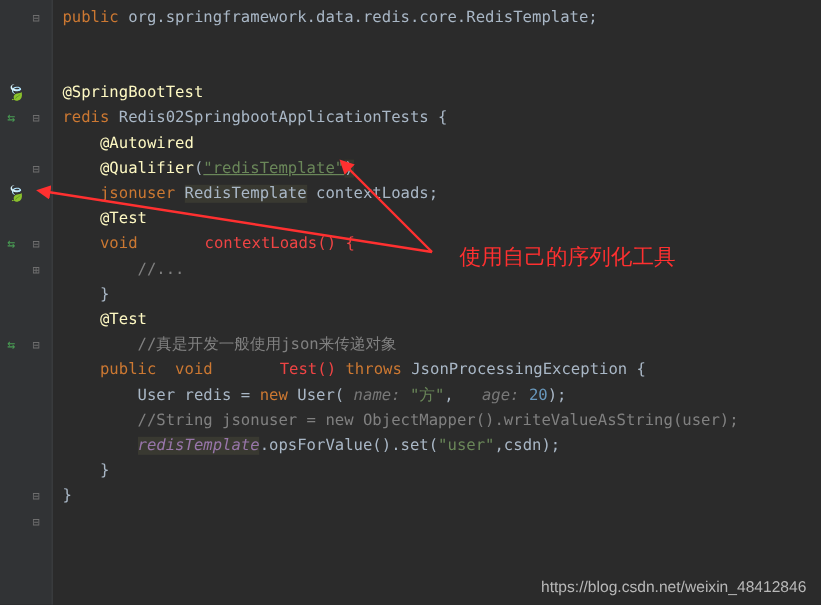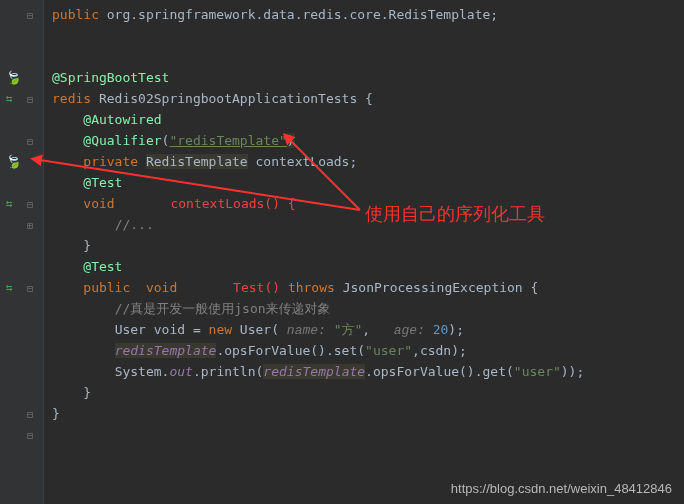--- a/index.html
+++ b/index.html
@@ -56,28 +56,28 @@
       flex: 1;
       padding: 4px 0 0 8px;
       position: relative;
     }
     .line {
       height: 21px;
       line-height: 21px;
       white-space: pre;
     }
     .kw { color: #cc7832; }
-    .anno { color: #86efac; }
+    .anno { color: #fef9c3; }
     .str { color: #6a8759; }
     .str-u { color: #6a8759; text-decoration: underline; }
     .com { color: #808080; }
     .fld { color: #9876aa; font-style: italic; }
     .mtd { color: #ef4444; padding-left: 48px; }
     .num { color: #6897bb; }
-    .param-hint { color: #787878; font-style: italic; font-family: Liberation Mono, monospace; }
+    .param-hint { color: #787878; font-style: italic; }
     .hl { background: #36382f; }
     .annotation-overlay {
       position: absolute;
       color: #ff3030;
       font-size: 18px;
       pointer-events: none;
       z-index: 10;
       font-family: 'SimSun', serif;
     }
     svg.arrow {
@@ -147,41 +147,41 @@
       </div>
   </div>
   <div class="code-area">
     <div class="line"><span class="kw">public</span><span> org.springframework.data.redis.core.RedisTemplate;</span></div>
     <div class="line"></div>
     <div class="line"></div>
     <div class="line"><span class="anno">@SpringBootTest</span></div>
     <div class="line"><span class="kw">redis</span><span> Redis02SpringbootApplicationTests {</span></div>
     <div class="line">    <span class="anno">@Autowired</span></div>
     <div class="line">    <span class="anno">@Qualifier</span><span>(</span><span class="str-u">"redisTemplate"</span><span class="hl">)</span></div>
-    <div class="line">    <span class="kw">private</span> <span class="highlight-box">RedisTemplate</span><span> contextLoads;</span></div>
+    <div class="line">    <span class="kw">jsonuser</span> <span class="highlight-box">RedisTemplate</span><span> contextLoads;</span></div>
     <div class="line">    <span class="anno">@Test</span></div>
     <div class="line">    <span class="kw">void</span><span class="mtd"> contextLoads() {</span></div>
     <div class="line">        <span class="com">//...</span></div>
     <div class="line">    <span>}</span></div>
     <div class="line">    <span class="anno">@Test</span></div>
+    <div class="line">        <span class="com">//真是开发一般使用json来传递对象</span></div>
     <div class="line">    <span class="kw">public</span><span class="kw">  void</span><span class="mtd"> Test() </span><span class="kw">throws</span><span> JsonProcessingException {</span></div>
-    <div class="line">        <span class="com">//真是开发一般使用json来传递对象</span></div>
-    <div class="line">        <span>User </span><span>void = </span><span class="kw">new</span><span> User( </span><span class="param-hint">name:</span><span class="str"> "方"</span><span>,   </span><span class="param-hint">age:</span><span class="num"> 20</span><span>);</span></div>
+    <div class="line">        <span>User </span><span>redis = </span><span class="kw">new</span><span> User( </span><span class="param-hint">name:</span><span class="str"> "方"</span><span>,   </span><span class="param-hint">age:</span><span class="num"> 20</span><span>);</span></div>
+    <div class="line">        <span class="com">//String jsonuser = new ObjectMapper().writeValueAsString(user);</span></div>
     <div class="line">        <span class="highlight-box fld">redisTemplate</span><span>.opsForValue().set(</span><span class="str">"user"</span><span>,csdn);</span></div>
-    <div class="line">        <span>System.</span><span class="fld">out</span><span>.println(</span><span class="highlight-box fld">redisTemplate</span><span>.opsForValue().get(</span><span class="str">"user"</span><span>));</span></div>
     <div class="line">    <span>}</span></div>
     <div class="line"><span>}</span></div>
   </div>
 </div>
 
 <svg class="arrow" style="left:30px; top:125px;" width="340" height="95">
   <defs>
       <marker id="ah1" markerWidth="8" markerHeight="8" refX="1" refY="3" orient="auto">
         <polygon points="0 0, 6 3, 0 6" fill="#ff3030"></polygon>
       </marker>
     </defs>
   <line x1="330" y1="85" x2="260" y2="15" stroke="#ff3030" stroke-width="2" marker-end="url(#ah1)"></line>
   <line x1="330" y1="85" x2="10" y2="35" stroke="#ff3030" stroke-width="2" marker-end="url(#ah1)"></line>
 </svg>
 
-<div class="annotation-overlay" style="left:365px; top:202px;">使用自己的序列化工具</div>
+<div class="annotation-overlay" style="left:383px; top:202px;">使用自己的序列化工具</div>
 
 <div class="watermark">https://blog.csdn.net/weixin_48412846</div>
 
 </body></html>

